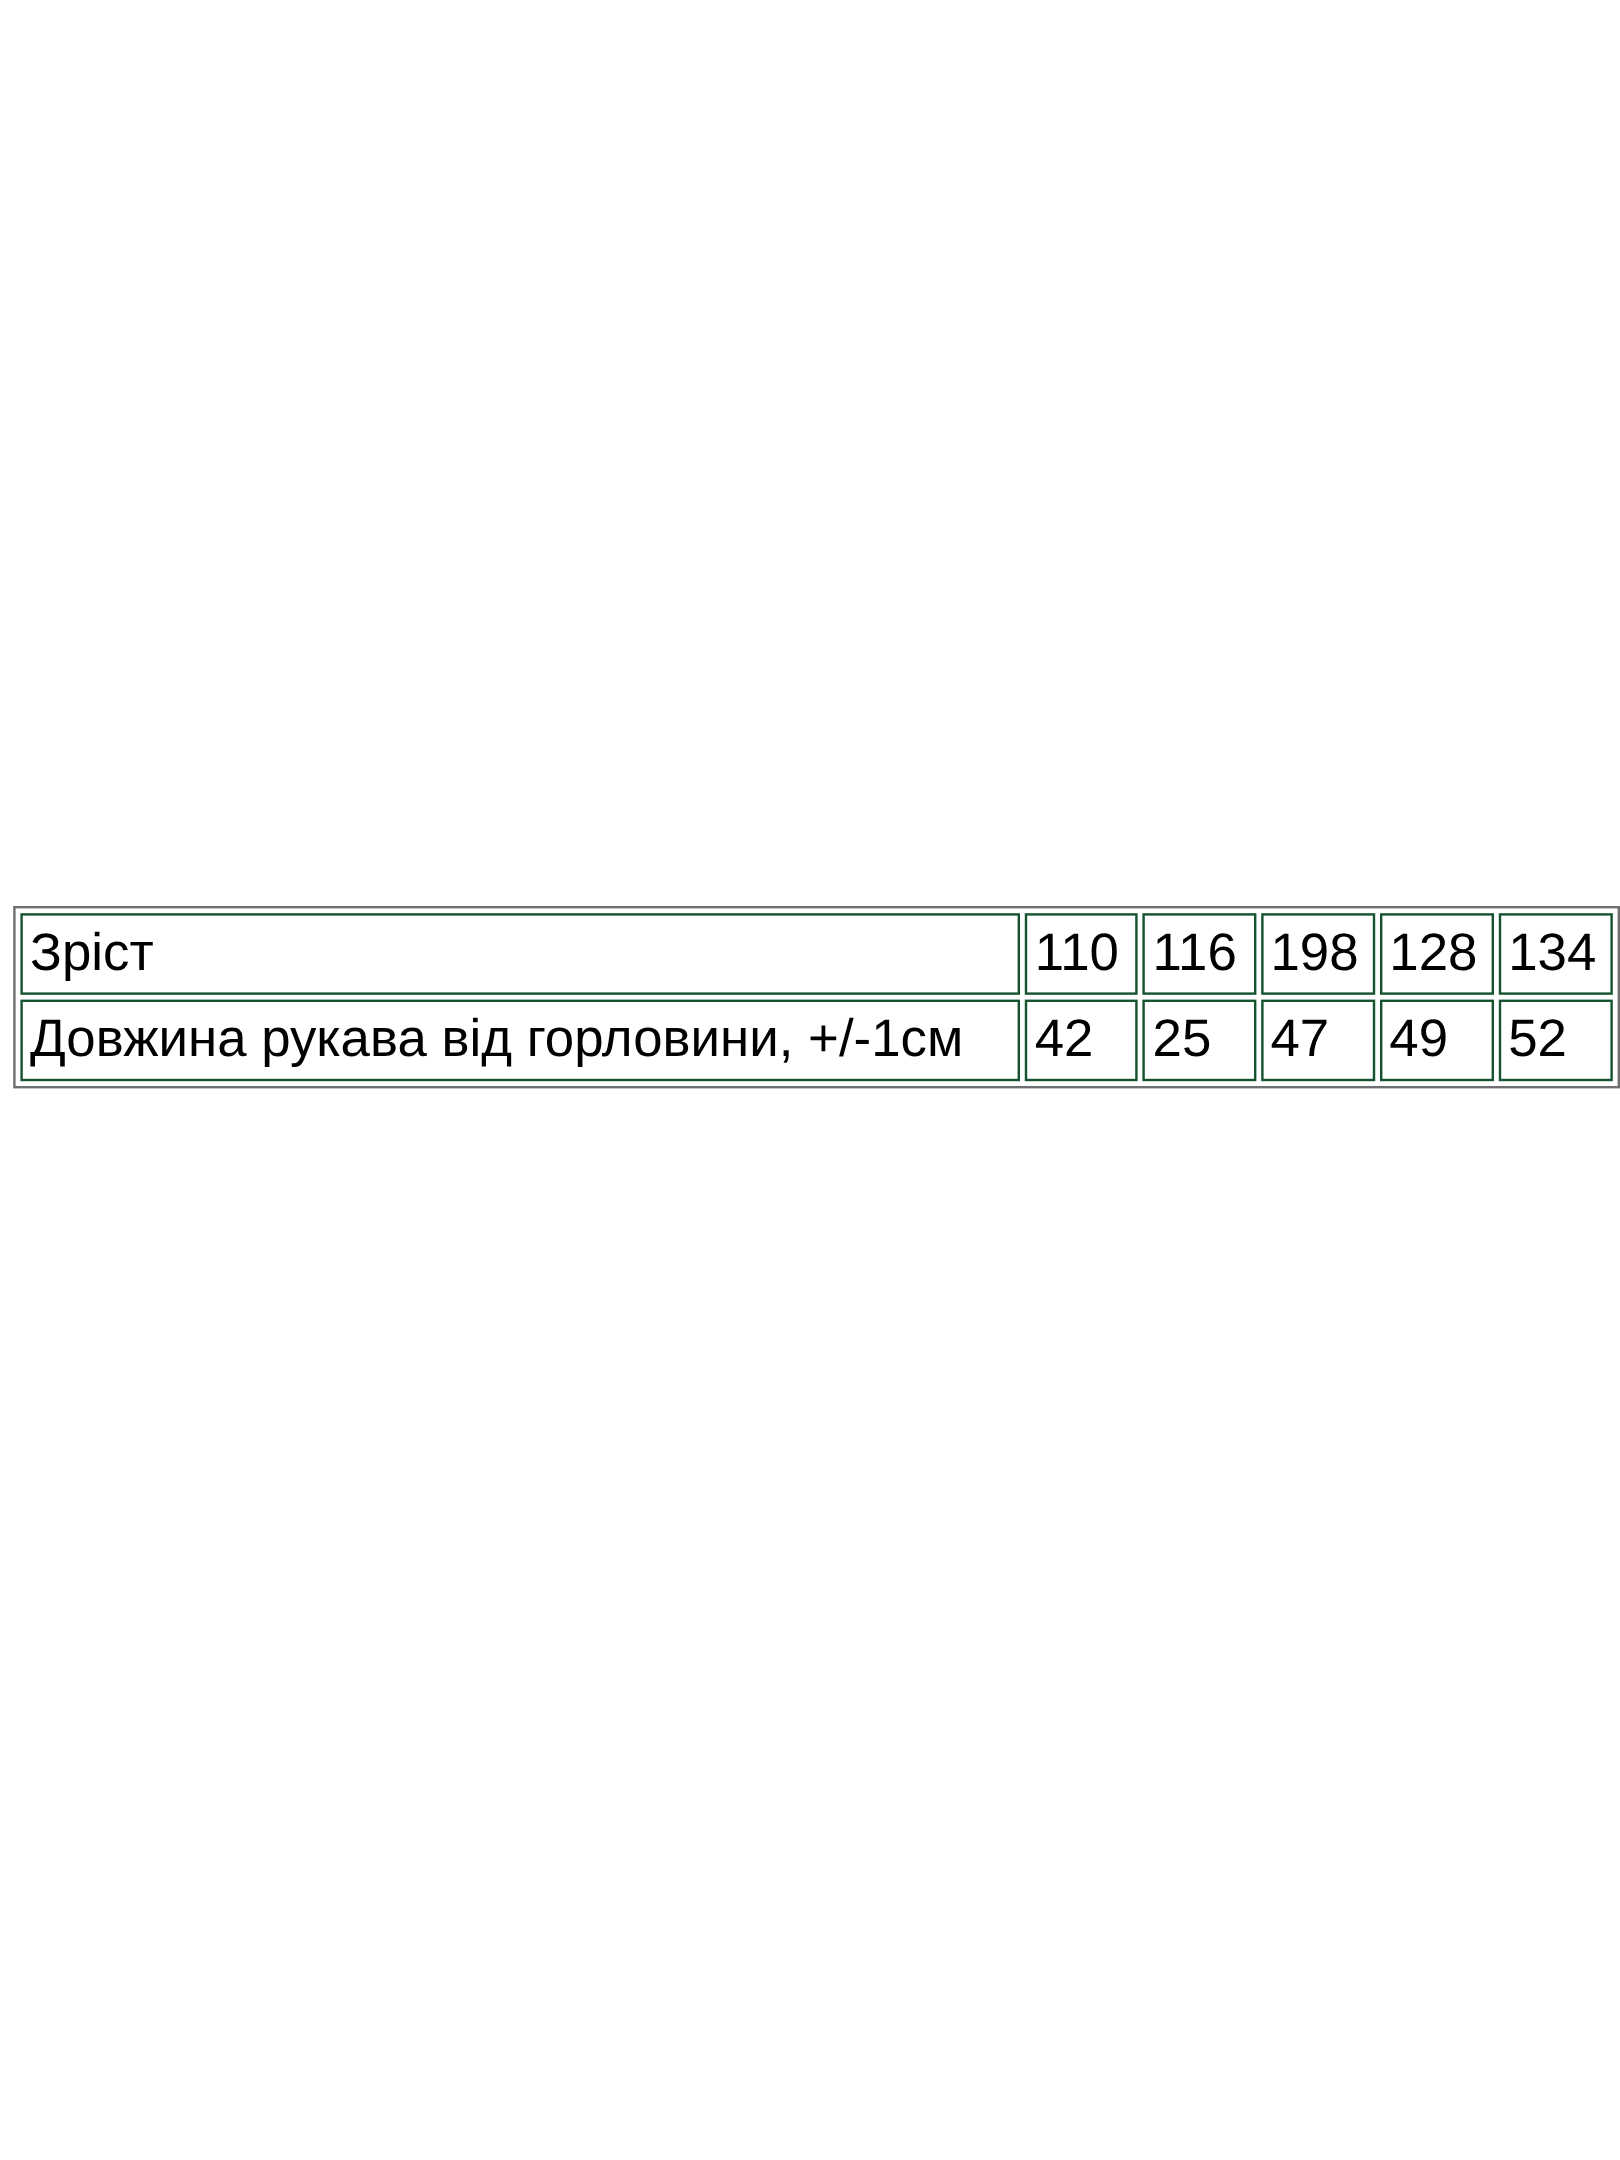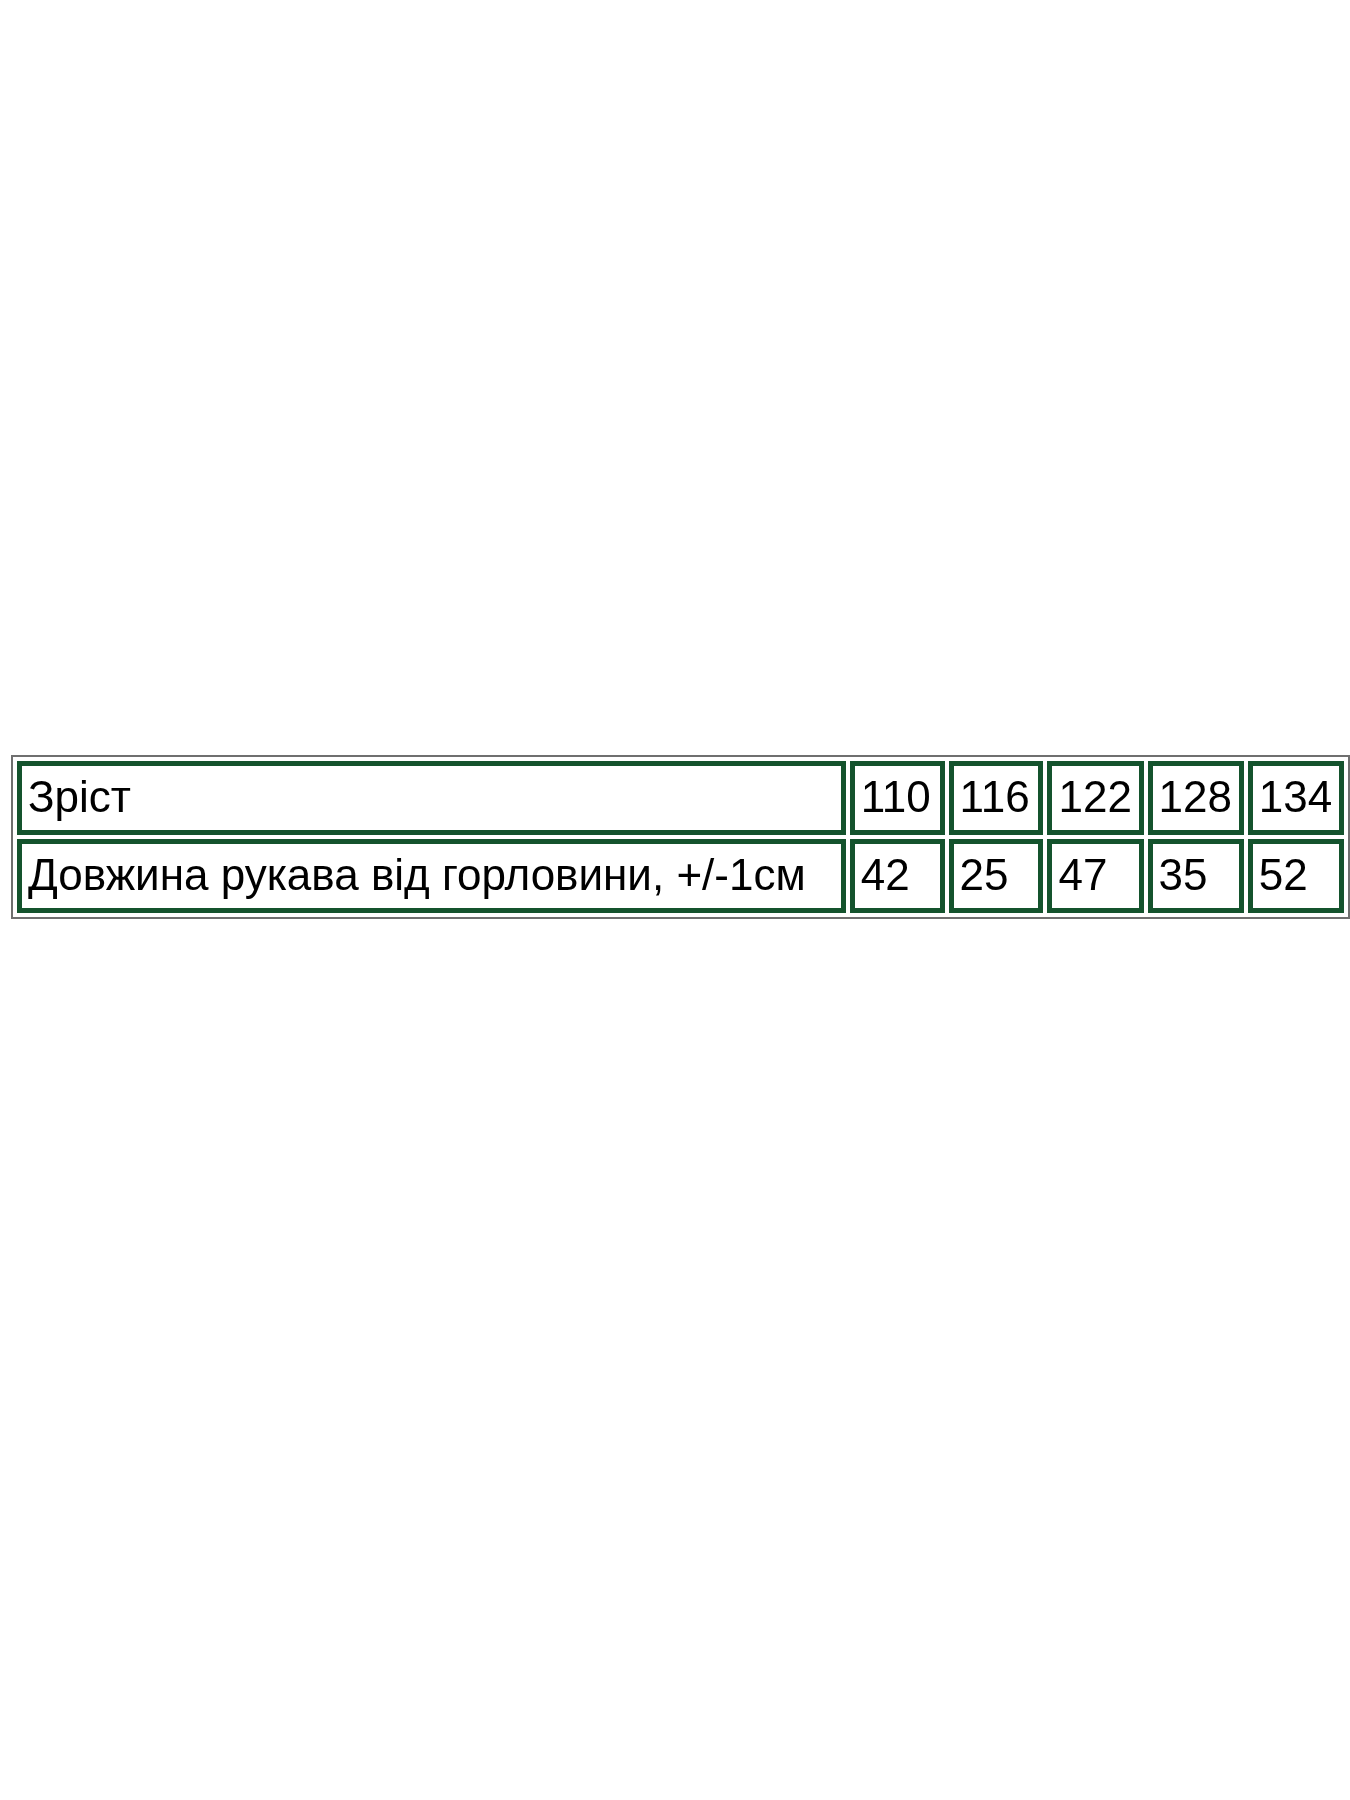--- a/index.html
+++ b/index.html
@@ -19,21 +19,21 @@
     position: absolute;
     left: 11px;
     top: 755px;
     border-collapse: separate;
     border-spacing: 4px;
     border: 2px solid #6f6f6f;
     background: #ffffff;
   }
   table.size-table td {
     box-sizing: border-box;
-    border: 5px solid #14532d;
+    border: 2px solid #14532d;
     background: #ffffff;
     font-size: 44px;
     line-height: 1.18;
     color: #000000;
     vertical-align: middle;
     white-space: nowrap;
     overflow: hidden;
     padding: 5px 4px 7px 6px;
   }
   td.label-cell {
@@ -47,27 +47,27 @@
 </head>
 <body>
 
 <div class="page">
   <table class="size-table">
     <tbody>
       <tr>
         <td class="label-cell">Зріст</td>
         <td class="num-cell">110</td>
         <td class="num-cell">116</td>
-        <td class="num-cell">122</td>
+        <td class="num-cell">198</td>
         <td class="num-cell">128</td>
         <td class="num-cell">134</td>
       </tr>
       <tr>
         <td class="label-cell">Довжина рукава від горловини, +/-1см</td>
         <td class="num-cell">42</td>
         <td class="num-cell">25</td>
         <td class="num-cell">47</td>
-        <td class="num-cell">35</td>
+        <td class="num-cell">49</td>
         <td class="num-cell">52</td>
       </tr>
     </tbody>
   </table>
 </div>
 
 </body></html>

